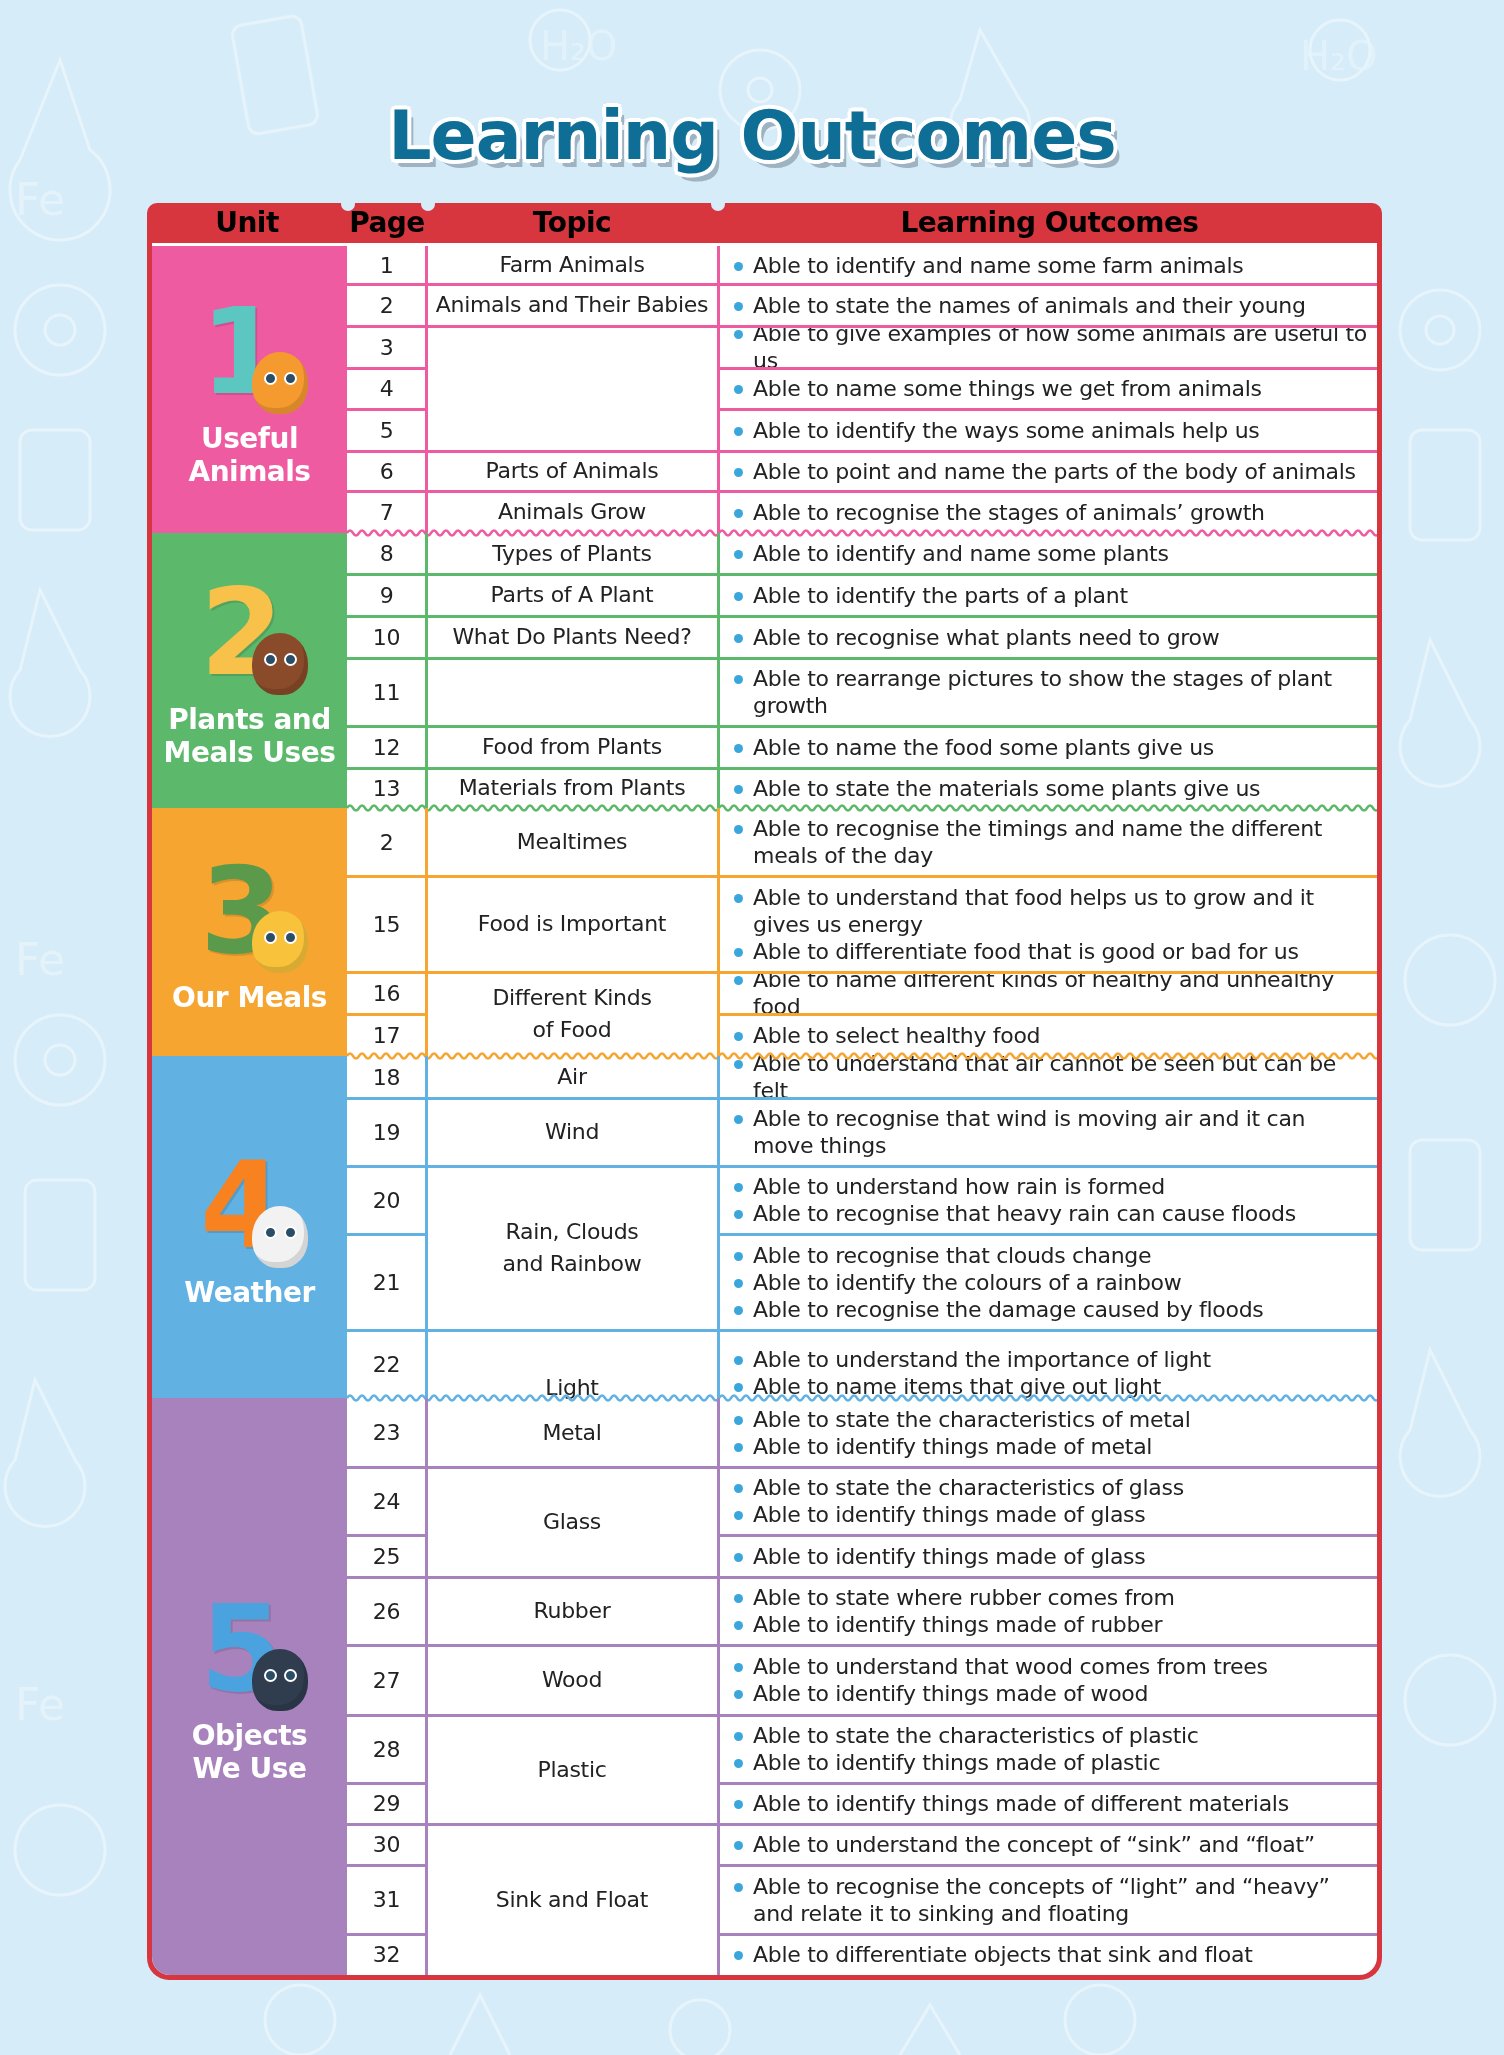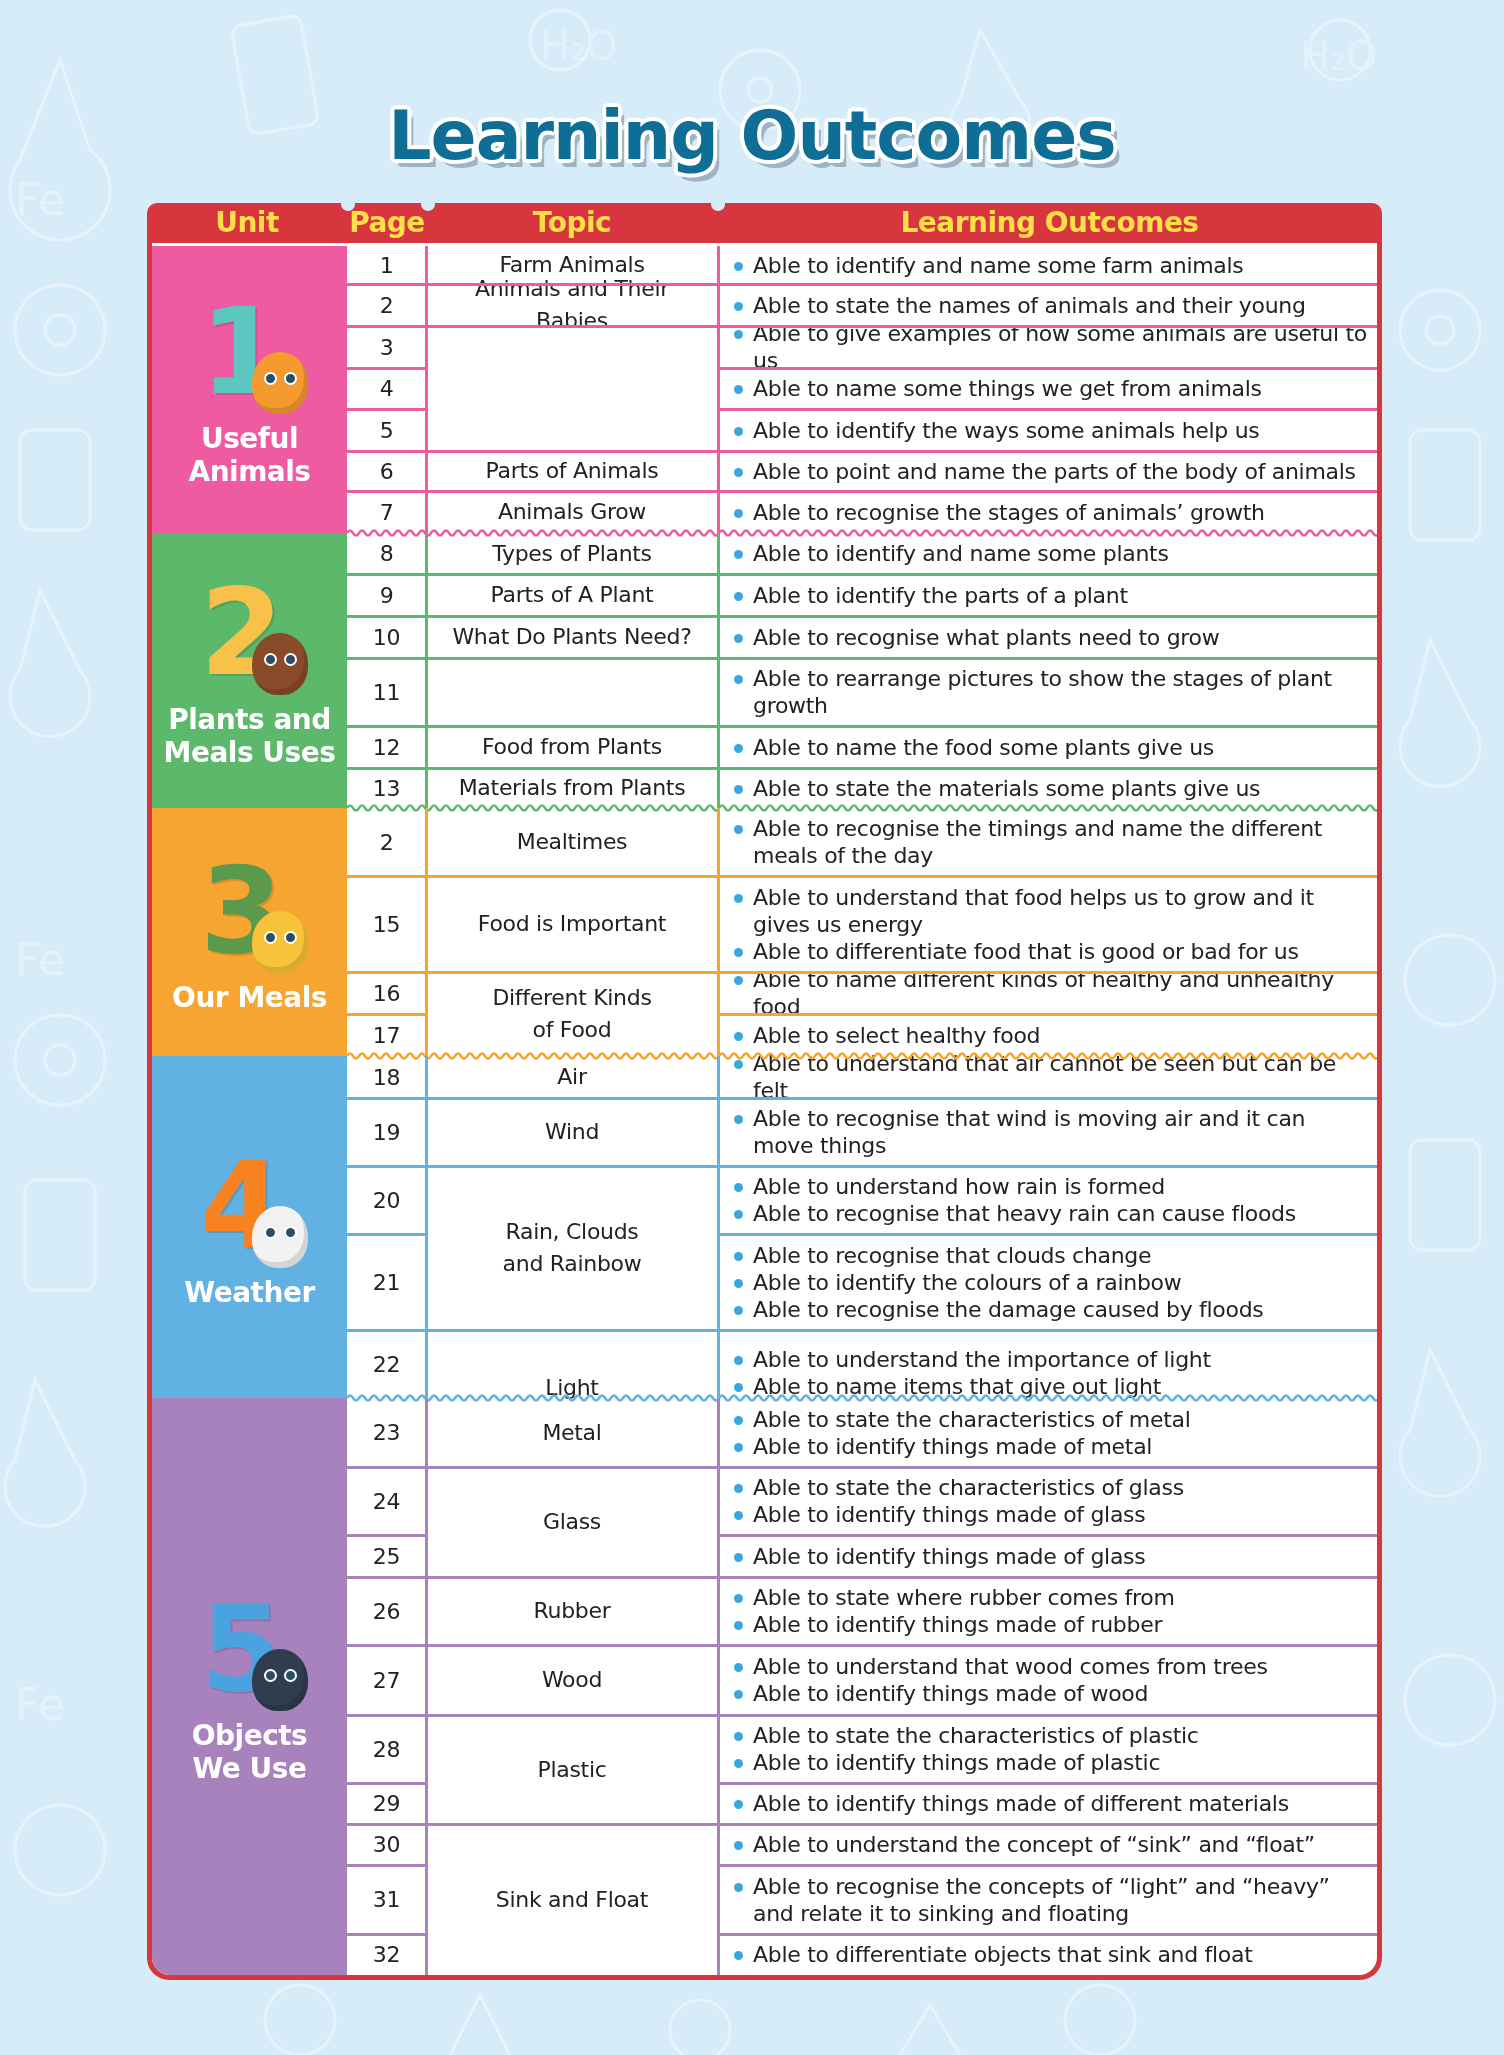--- a/index.html
+++ b/index.html
@@ -22,21 +22,21 @@
     position:absolute; left:147px; top:203px; width:1235px; height:1777px;
     background:#d8363f; border-radius:10px 10px 22px 22px;
     box-sizing:border-box;
   }
   .table-inner {
     position:absolute; left:5px; top:40px; right:5px; bottom:5px;
     background:#fff; border-radius:0 0 18px 18px; overflow:hidden;
   }
   .hdr {
     position:absolute; top:0; height:40px; line-height:40px; text-align:center;
-    color:#fde047; font-weight:bold; font-size:28px; letter-spacing:-0.5px;
+    color:#000000; font-weight:bold; font-size:28px; letter-spacing:-0.5px;
   }
   .notch {
     position:absolute; top:-2px; width:14px; height:10px; background:#d6ecf8;
     border-radius:0 0 7px 7px;
   }
   .unit-cell {
     position:absolute; left:0; width:195px; text-align:center; color:#fff;
   }
   .unit-label {
     position:absolute; left:0; right:0; font-weight:bold; font-size:28px; line-height:33px;
@@ -48,21 +48,21 @@
   }
   .critter {
     position:absolute; width:56px; height:62px; border-radius:50% 50% 45% 45%;
   }
   .critter .eye { position:absolute; width:9px; height:9px; background:#2b4d66; border-radius:50%; border:2px solid #fff; top:20px; }
   .cell {
     position:absolute; box-sizing:border-box; display:flex; align-items:center;
     color:#222; font-size:22px; letter-spacing:-0.3px;
   }
   .page-cell { justify-content:center; }
-  .topic-cell { justify-content:center; text-align:center; line-height:32px; padding:0 22px; }
+  .topic-cell { justify-content:center; text-align:center; line-height:32px; padding:0 6px; }
   .outcome-cell { padding-left:35px; flex-direction:column; align-items:flex-start; justify-content:center; }
   .outcome { position:relative; line-height:27px; padding-right:10px; }
   .outcome .dot {
     position:absolute; left:-19px; top:10px; width:9px; height:9px; border-radius:50%;
     background:#3aa6dc;
   }
   .hline { position:absolute; height:3px; }
   .vline { position:absolute; width:3px; }
   .wave { position:absolute; height:10px; }
 </style>

